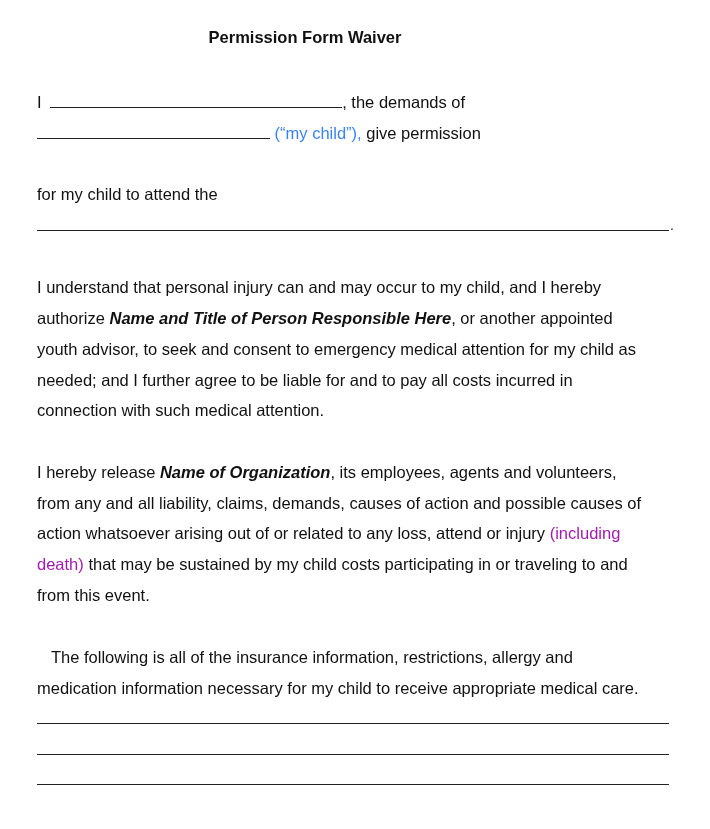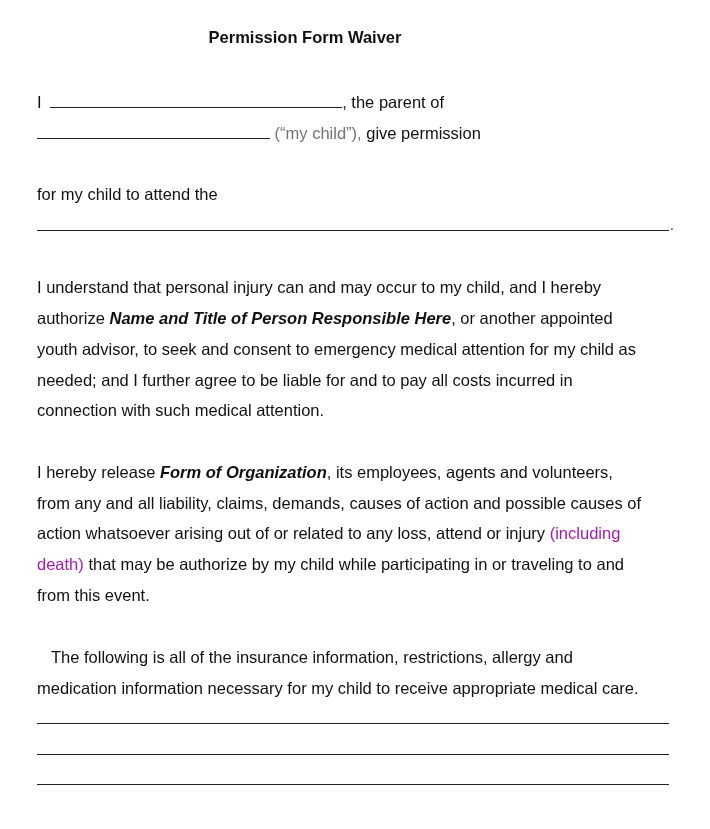--- a/index.html
+++ b/index.html
@@ -30,21 +30,21 @@
       left: 37px;
       white-space: nowrap;
       line-height: 22px;
     }
     .blank {
       display: inline-block;
       border-bottom: 1.5px solid #222;
       vertical-align: baseline;
       height: 14px;
     }
-    .red { color: #737373; }
+    .red { color: #3b82f6; }
     .blue { color: #a21caf; }
     .bi { font-weight: bold; font-style: italic; }
     .rule {
       position: absolute;
       left: 37px;
       width: 632px;
       border-bottom: 1.5px solid #222;
       height: 0;
     }
     .dot {
@@ -55,21 +55,21 @@
   </style>
 </head>
 <body>
 
 <div>
 
   <div class="title">Permission Form Waiver</div>
 
   <div class="line" style="top:91px;">
     <span>I</span>
-    <span class="blank" style="width:292px; margin-left:4px;"></span><span>, the parent of</span>
+    <span class="blank" style="width:292px; margin-left:4px;"></span><span>, the demands of</span>
   </div>
 
   <div class="line" style="top:122px;">
     <span class="blank" style="width:233px;"></span>
     <span class="red">(“my child”),</span><span> give permission</span>
   </div>
 
   <div class="line" style="top:183px;">for my child to attend the</div>
 
   <div class="rule" style="top:230px;"></div>
@@ -80,28 +80,28 @@
     <div class="line" style="top:307px;">
       <span>authorize </span><span class="bi">Name and Title of Person Responsible Here</span><span>, or another appointed</span>
     </div>
     <div class="line" style="top:338px;text-align:center;">youth advisor, to seek and consent to emergency medical attention for my child as</div>
     <div class="line" style="top:369px;">needed; and I further agree to be liable for and to pay all costs incurred in</div>
     <div class="line" style="top:399px;">connection with such medical attention.</div>
   </div>
 
   <div>
     <div class="line" style="top:461px;">
-      <span>I hereby release </span><span class="bi">Form of Organization</span><span>, its employees, agents and volunteers,</span>
+      <span>I hereby release </span><span class="bi">Name of Organization</span><span>, its employees, agents and volunteers,</span>
     </div>
     <div class="line" style="top:492px;">from any and all liability, claims, demands, causes of action and possible causes of</div>
     <div class="line" style="top:522px;">
       <span>action whatsoever arising out of or related to any loss, attend or injury </span><span class="blue">(including</span>
     </div>
     <div class="line" style="top:553px;">
-      <span class="blue">death)</span><span> that may be authorize by my child while participating in or traveling to and</span>
+      <span class="blue">death)</span><span> that may be sustained by my child costs participating in or traveling to and</span>
     </div>
     <div class="line" style="top:584px;">from this event.</div>
   </div>
 
   <div>
     <div class="line" style="top:646px;margin-left:14px;">The following is all of the insurance information, restrictions, allergy and</div>
     <div class="line" style="top:677px;">medication information necessary for my child to receive appropriate medical care.</div>
   </div>
 
   <div class="rule" style="top:723px;"></div>

